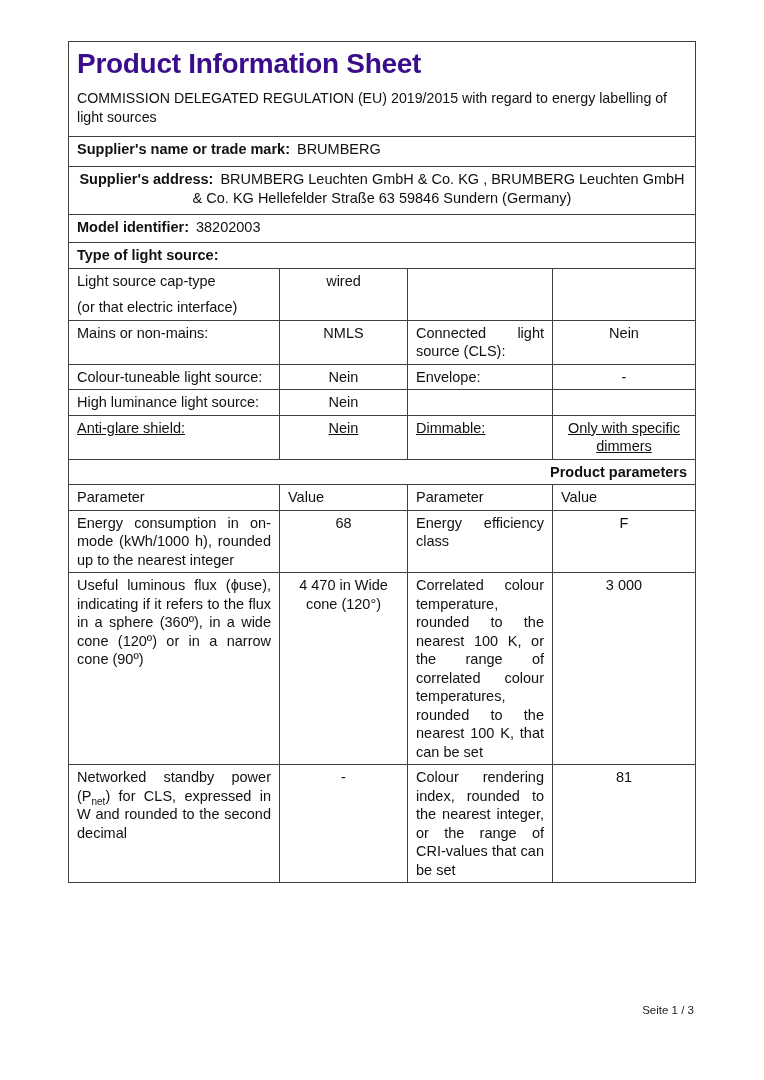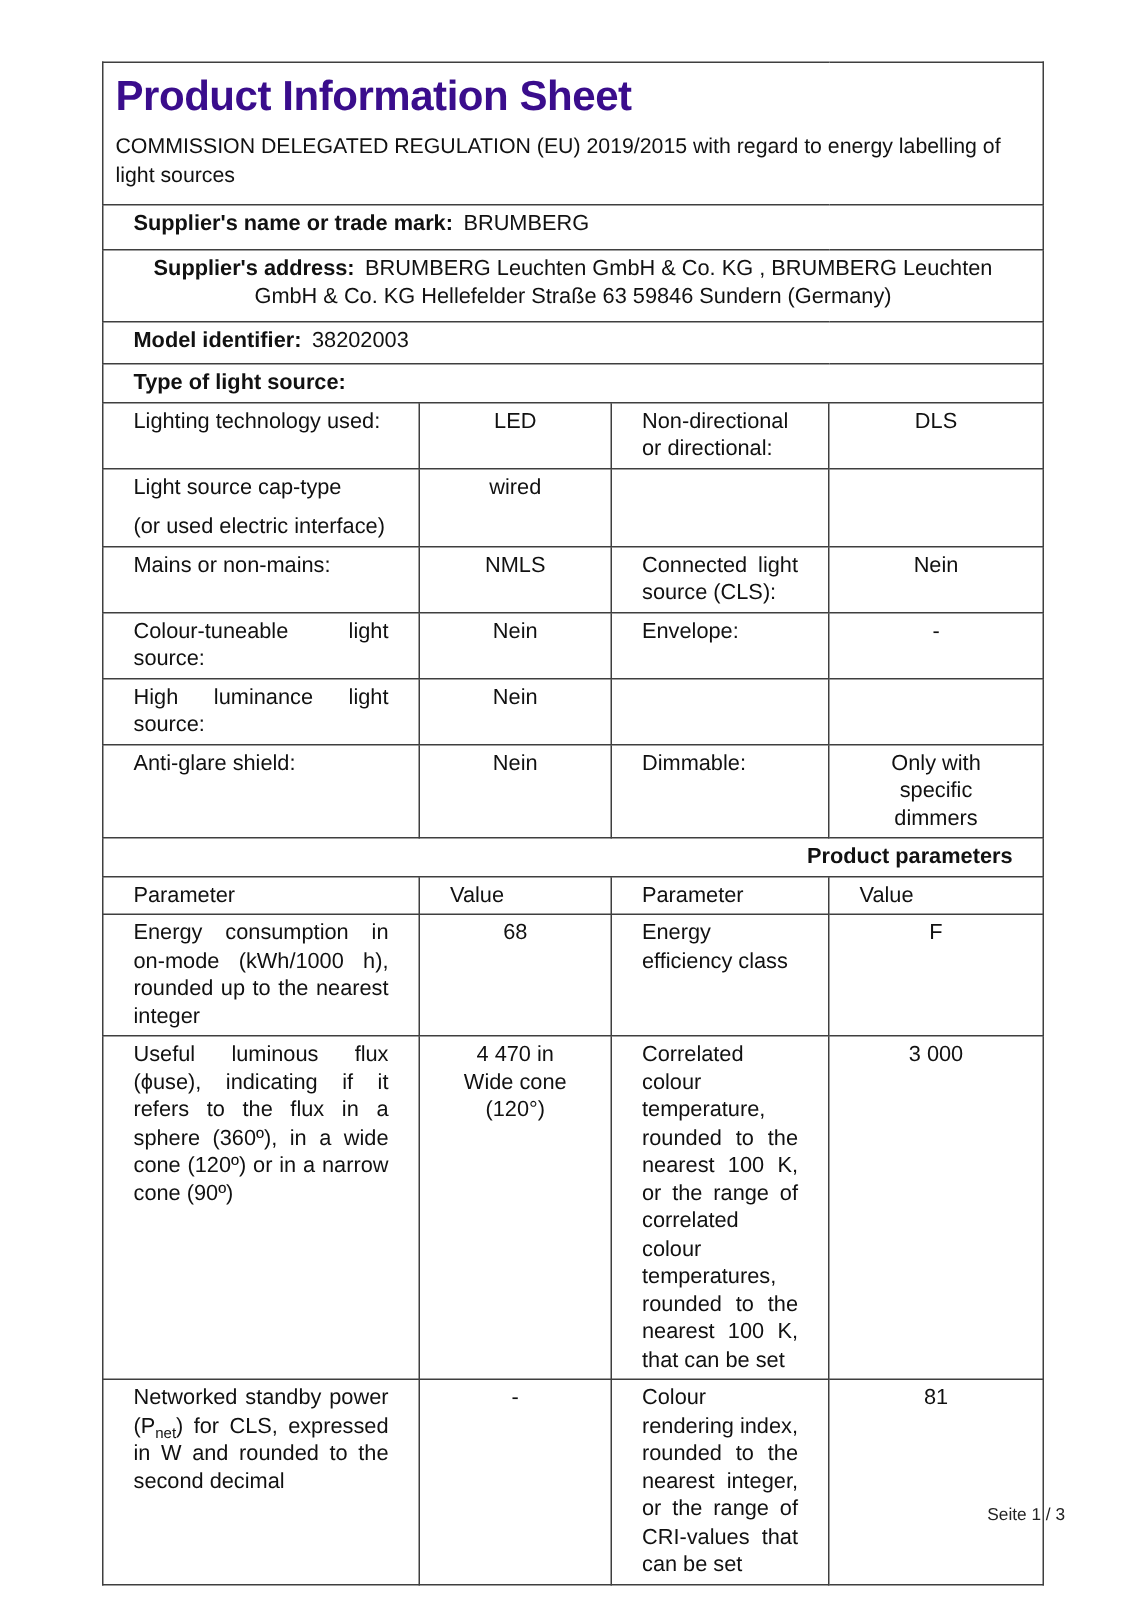--- a/index.html
+++ b/index.html
@@ -18,43 +18,43 @@
   }
   .page{position:relative;width:764px;height:1080px;background:var(--page_bg);overflow:hidden;}
   table.sheet{
     position:absolute;left:68px;top:41px;
     width:627px;border-collapse:collapse;table-layout:fixed;
     font-size:14.5px;line-height:18.5px;
   }
   col.c1{width:211px;} col.c2{width:128px;} col.c3{width:145px;} col.c4{width:143px;}
   td{
     border:1px solid var(--border);
-    padding:3px 20px;vertical-align:top;
+    padding:3px 8px;vertical-align:top;
     overflow:hidden;
   }
   td.title-cell{padding:6px 8px 8px 8px;}
   .doc-title{
     margin:0;color:var(--accent);
     font-size:28px;line-height:32px;font-weight:bold;letter-spacing:-0.3px;
   }
   .doc-subtitle{margin:9px 0 2px 0;font-size:14.2px;line-height:18.5px;}
   .lbl{font-weight:bold;}
   .lbl-val{margin-left:7px;}
   td.param{text-align:justify;}
   td.val{text-align:center;}
   td.section-head{text-align:right;font-weight:bold;}
   .note-line{margin-top:8px;}
   sub{font-size:10px;line-height:0;}
   sub:empty{display:none;}
   tr.h88{height:88px;} tr.h30{height:30px;} tr.h48{height:48px;text-align:center;} tr.h28{height:28px;}
   tr.h27{height:15px;} tr.h40{height:40px;} tr.h45{height:45px;} tr.h23{height:23px;}
-  tr.h22{height:22px;} tr.h39{height:39px;} tr.h58{height:58px;} tr.h188{height:188px;}
+  tr.h22{height:22px;} tr.h39{height:39px;text-decoration:underline;} tr.h58{height:58px;} tr.h188{height:188px;}
   tr.h78{height:78px;} tr.h110{height:110px;margin-left:36px;}
   .footer{
-    position:absolute;right:54px;top:1004px;
+    position:absolute;right:70px;top:1004px;
     font-size:11.5px;color:#222222;
   }
 </style>
 </head>
 <body>
 
 <div class="page">
   <table class="sheet">
     <colgroup>
         <col class="c1">
@@ -88,30 +88,24 @@
         <span class="lbl">Model identifier:</span><span class="lbl-val">38202003</span>
       </td>
     </tr>
 
     <tr class="h27">
       <td colspan="4">
         <span class="lbl">Type of light source:</span>
       </td>
     </tr>
 
-    <tr class="h40">
-      <td class="param">Lighting technology used:</td>
-      <td class="val">LED</td>
-      <td class="param">Non-directional or directional:</td>
-      <td class="val">DLS</td>
-    </tr>
     <tr class="h45">
       <td class="param">
         <div>Light source cap-type</div>
-        <div class="note-line">(or used electric interface)</div>
+        <div class="note-line">(or that electric interface)</div>
       </td>
       <td class="val">wired</td>
       <td class="param"></td>
       <td class="val"></td>
     </tr>
     <tr class="h40">
       <td class="param">Mains or non-mains:</td>
       <td class="val">NMLS</td>
       <td class="param">Connected light source (CLS):</td>
       <td class="val">Nein</td>

